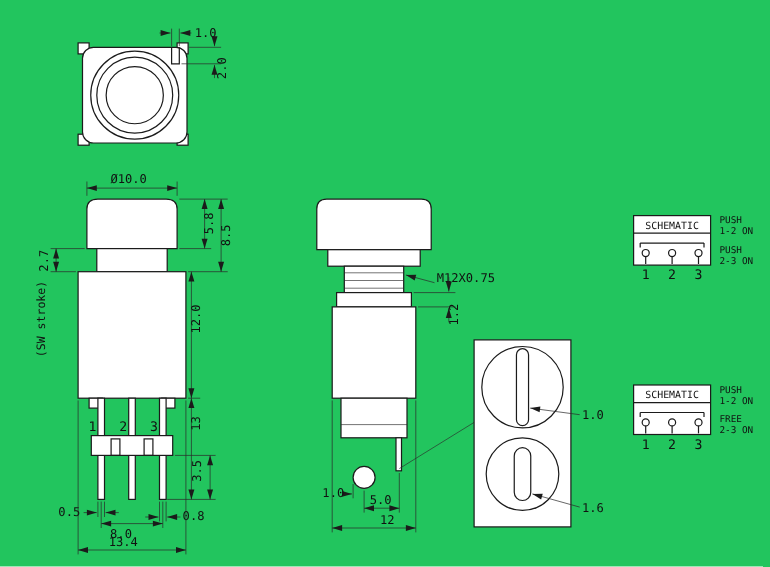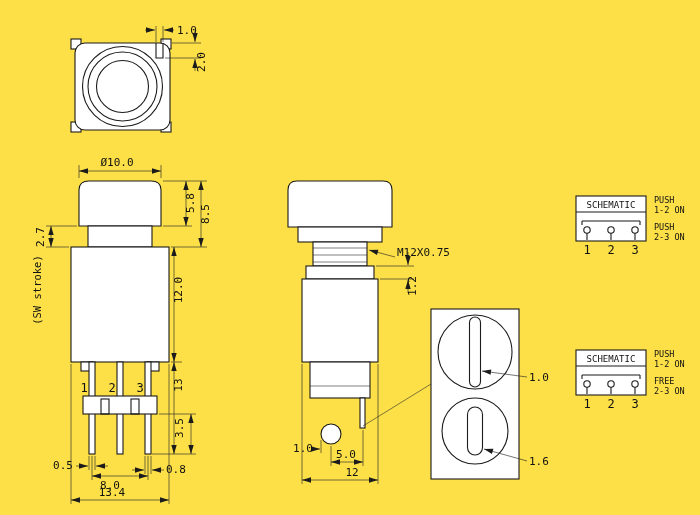--- a/index.html
+++ b/index.html
@@ -1,16 +1,16 @@
 <!DOCTYPE html>
 <html><head>
 <meta charset="utf-8">
 <style>
   html,body{margin:0;padding:0;background:#ffffff;}
-  .canvas{position:relative;width:700px;height:515px;background:#fde047;overflow:hidden;
+  .canvas{position:relative;width:700px;height:515px;background:#22c55e;overflow:hidden;
           font-family:"DejaVu Sans Mono", monospace;}
   svg{display:block;}
   
   .s  {stroke:#1b1b1b;stroke-width:1.1;fill:none;}
   .sf {stroke:#1b1b1b;stroke-width:1.1;fill:#ffffff;}
   .e  {stroke:#2a2a2a;stroke-width:0.65;fill:none;}   
   .th {stroke:#2a2a2a;stroke-width:0.6;fill:none;}    
   text{font-family:"DejaVu Sans Mono", monospace;font-size:11px;fill:#111;}
   .t12{font-size:12px;}
   .t10{font-size:10.5px;}

